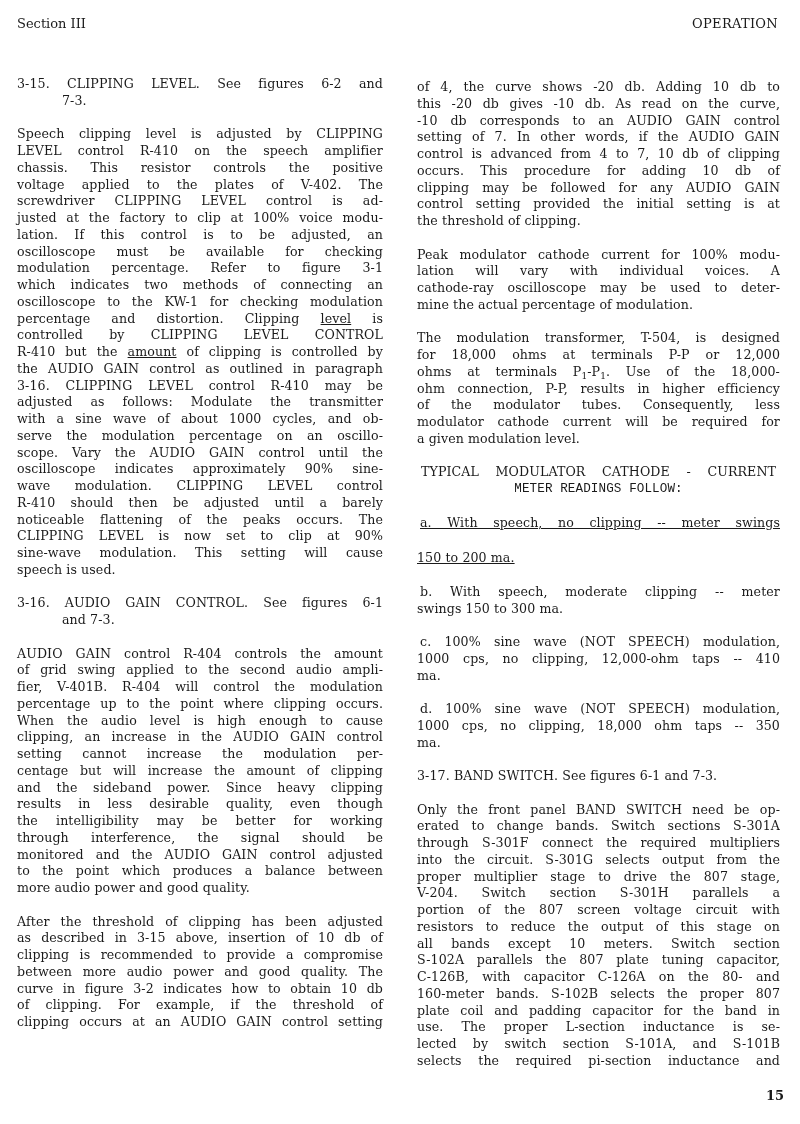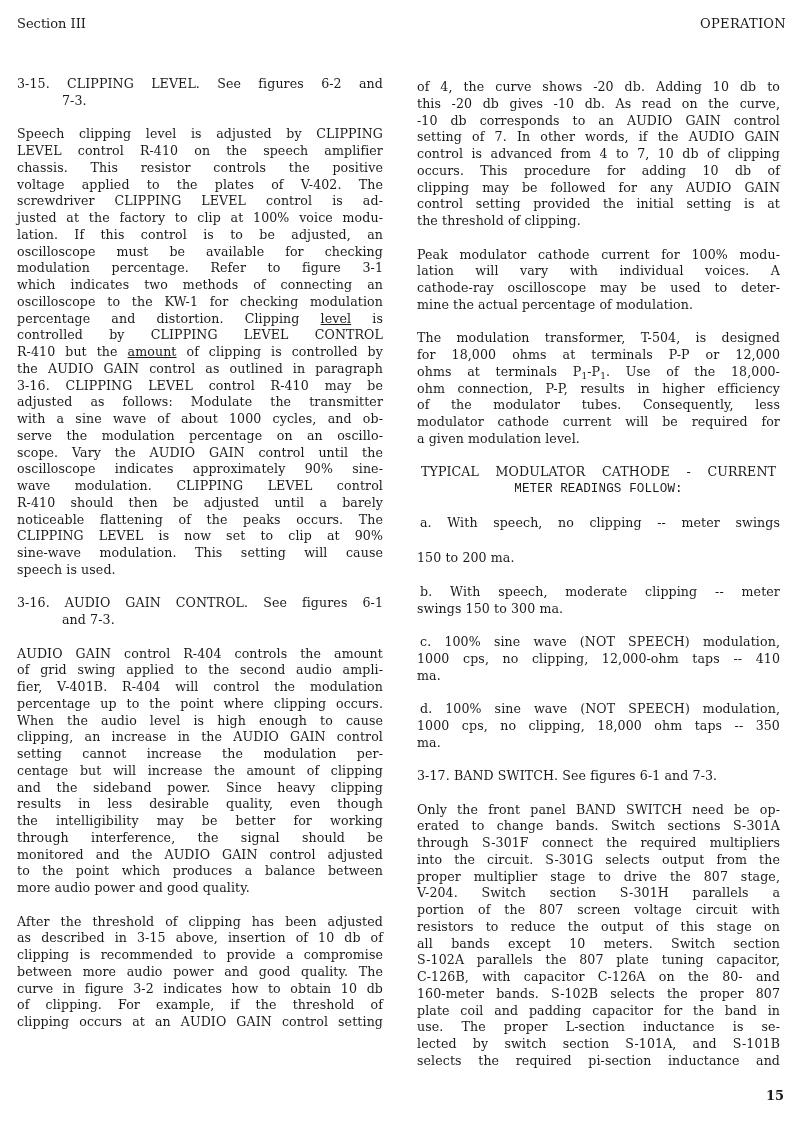--- a/index.html
+++ b/index.html
@@ -3,21 +3,21 @@
 <meta charset="utf-8">
 <style>
   html, body { margin: 0; padding: 0; background: #ffffff; }
   body {
     width: 800px; height: 1124px; position: relative; overflow: hidden;
     font-family: "DejaVu Serif", "Liberation Serif", serif;
     color: #1a1a1a;
   }
   .hdr { position: absolute; top: 16px; font-size: 13px; }
   .hdr-left { left: 17px; }
-  .hdr-right { right: 14px; letter-spacing: 0.3px; }
+  .hdr-right { right: 22px; letter-spacing: 0.3px; }
   .col { position: absolute; top: 76px; width: 366px; font-size: 12.6px; }
   .col-left { left: 17px; }
   .col-right { left: 417px; width: 363px; top: 79px; }
   .ln {
     display: block; height: 16.75px; line-height: 16.75px; white-space: nowrap;
     text-align: justify; text-align-last: justify; letter-spacing: 0.1px;
   }
   .ln.last { text-align-last: left; }
   .ln.center { text-align: left; text-align-last: center; font-family: Liberation Mono, monospace; }
   .ln.indent { padding-left: 45px; text-align-last: left; }
@@ -130,21 +130,21 @@
     <span class="ln">of   the   modulator   tubes.    Consequently,   less</span>
     <span class="ln">modulator  cathode  current will be  required for</span>
     <span class="ln last">a given modulation level.</span>
   </div>
   <span class="gap"></span>
   <div>
     <span class="ln" style="padding:0 4px;">TYPICAL  MODULATOR  CATHODE - CURRENT</span>
     <span class="ln center">METER READINGS FOLLOW:</span>
   </div>
   <span class="gap"></span>
-  <div style="padding-left:3px;">
+  <div style="padding-left:3px;text-decoration:underline;">
     <span class="ln">a.  With   speech,   no   clipping   --   meter   swings</span>
     <span class="ln last" style="margin-left:-3px;margin-top:19px;">150 to 200 ma.</span>
   </div>
   <span class="gap"></span>
   <div style="padding-left:3px;">
     <span class="ln">b.  With   speech,   moderate   clipping   --   meter</span>
     <span class="ln last" style="margin-left:-3px;">swings 150 to 300 ma.</span>
   </div>
   <span class="gap"></span>
   <div style="padding-left:3px;">

